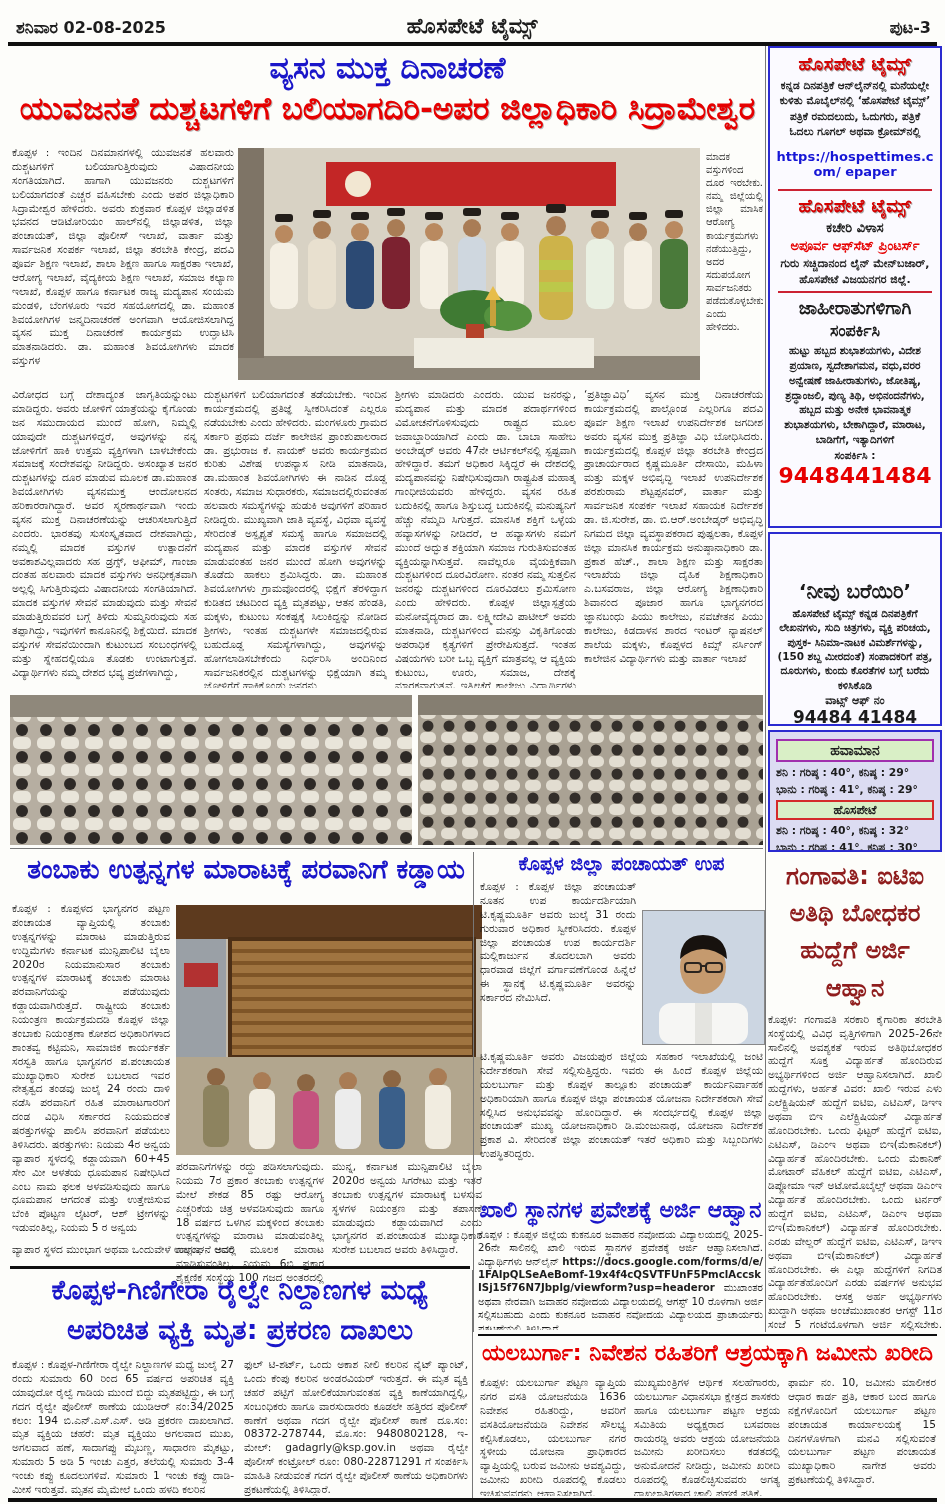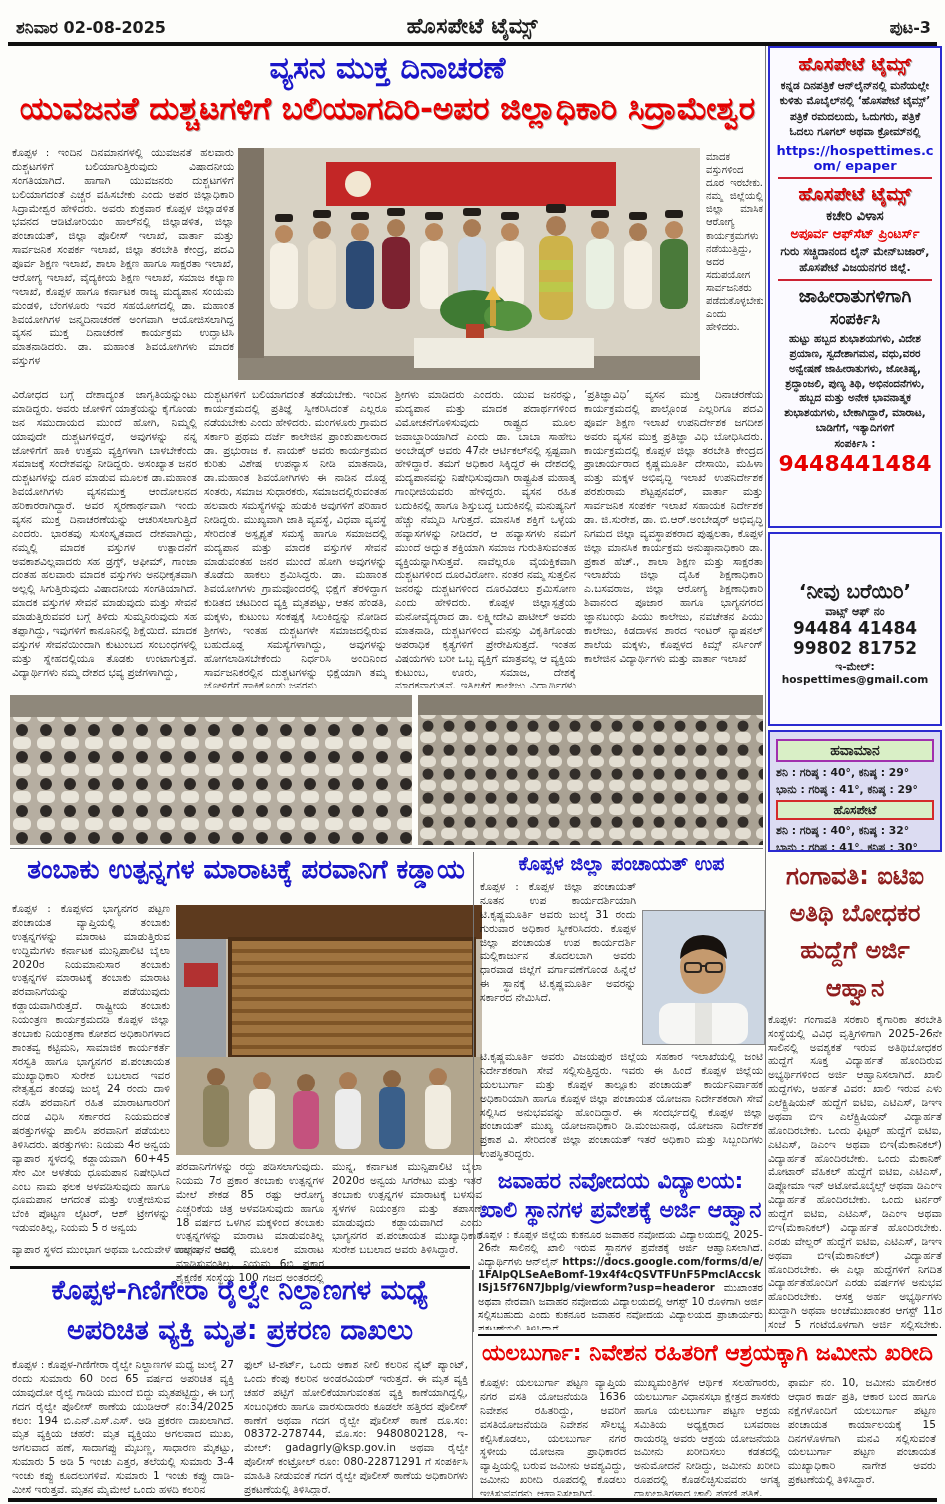--- a/index.html
+++ b/index.html
@@ -221,56 +221,56 @@
       <ellipse cx="60" cy="56" rx="23" ry="27" fill="#c59a6e"></ellipse>
       <path d="M37 48 Q38 24 60 24 Q83 24 84 48 Q72 38 60 38 Q48 38 37 48 Z" fill="#17120e"></path>
       <rect x="42" y="52" width="16" height="9" rx="3" fill="none" stroke="#2a241f" stroke-width="2"></rect>
       <rect x="63" y="52" width="16" height="9" rx="3" fill="none" stroke="#2a241f" stroke-width="2"></rect>
       <line x1="58" y1="55" x2="63" y2="55" stroke="#2a241f" stroke-width="2"></line>
     </svg>
   </div>
 
   <div class="abs t" style="left:480px;top:1050px;width:283px;height:114px;">ಟಿ.ಕೃಷ್ಣಮೂರ್ತಿ ಅವರು ವಿಜಯಪುರ ಜಿಲ್ಲೆಯ ಸಹಕಾರ ಇಲಾಖೆಯಲ್ಲಿ ಜಂಟಿ ನಿರ್ದೇಶಕರಾಗಿ ಸೇವೆ ಸಲ್ಲಿಸುತ್ತಿದ್ದರು. ಇವರು ಈ ಹಿಂದೆ ಕೊಪ್ಪಳ ಜಿಲ್ಲೆಯ ಯಲಬುರ್ಗಾ ಮತ್ತು ಕೊಪ್ಪಳ ತಾಲ್ಲೂಕು ಪಂಚಾಯತ್ ಕಾರ್ಯನಿರ್ವಾಹಕ ಅಧಿಕಾರಿಯಾಗಿ ಹಾಗೂ ಕೊಪ್ಪಳ ಜಿಲ್ಲಾ ಪಂಚಾಯತ ಯೋಜನಾ ನಿರ್ದೇಶಕರಾಗಿ ಸೇವೆ ಸಲ್ಲಿಸಿದ ಅನುಭವವನ್ನು ಹೊಂದಿದ್ದಾರೆ. ಈ ಸಂದರ್ಭದಲ್ಲಿ ಕೊಪ್ಪಳ ಜಿಲ್ಲಾ ಪಂಚಾಯತ್ ಮುಖ್ಯ ಯೋಜನಾಧಿಕಾರಿ ಡಿ.ಮಂಜುನಾಥ, ಯೋಜನಾ ನಿರ್ದೇಶಕ ಪ್ರಕಾಶ ವಿ. ಸೇರಿದಂತೆ ಜಿಲ್ಲಾ ಪಂಚಾಯತ್ ಇತರೆ ಅಧಿಕಾರಿ ಮತ್ತು ಸಿಬ್ಬಂದಿಗಳು ಉಪಸ್ಥಿತರಿದ್ದರು.</div>
 
-  <div class="abs hl blue" style="left:478px;top:1168px;width:285px;font-size:22px;">ಜವಾಹರ ನವೋದಯ ವಿದ್ಯಾಲಯ:</div>
   <div class="abs hl blue" style="left:478px;top:1197px;width:285px;font-size:22px;">ಖಾಲಿ ಸ್ಥಾನಗಳ ಪ್ರವೇಶಕ್ಕೆ ಅರ್ಜಿ ಆಹ್ವಾನ</div>
   <div class="abs t" style="left:478px;top:1228px;width:285px;height:102px;font-size:10.2px;">
     <span>ಕೊಪ್ಪಳ : ಕೊಪ್ಪಳ ಜಿಲ್ಲೆಯ ಕುಕನೂರ ಜವಾಹರ ನವೋದಯ ವಿದ್ಯಾಲಯದಲ್ಲಿ 2025-26ನೇ ಸಾಲಿನಲ್ಲಿ ಖಾಲಿ ಇರುವ ಸ್ಥಾನಗಳ ಪ್ರವೇಶಕ್ಕೆ ಅರ್ಜಿ ಆಹ್ವಾನಿಸಲಾಗಿದೆ. ವಿದ್ಯಾರ್ಥಿಗಳು ಆನ್‌ಲೈನ್ </span><span class="b" style="word-break:break-all;">https://docs.google.com/forms/d/e/1FAIpQLSeAeBomf-19x4f4cQSVTFUnF5PmclAccskISj15f76N7Jbplg/viewform?usp=headeror</span><span> ಮುಖಾಂತರ ಅಥವಾ ನೇರವಾಗಿ ಜವಾಹರ ನವೋದಯ ವಿದ್ಯಾಲಯದಲ್ಲಿ ಆಗಸ್ಟ್ 10 ರೊಳಗಾಗಿ ಅರ್ಜಿ ಸಲ್ಲಿಸಬಹುದು ಎಂದು ಕುಕನೂರ ಜವಾಹರ ನವೋದಯ ವಿದ್ಯಾಲಯದ ಪ್ರಾಚಾರ್ಯರು ಪ್ರಕಟಣೆಯಲ್ಲಿ ತಿಳಿಸಿದ್ದಾರೆ.</span>
   </div>
 
   <div class="abs rule" style="left:478px;top:1334px;width:459px;height:2px;"></div>
   <div class="abs grule" style="left:472px;top:1270px;width:1px;height:228px;"></div>
   <div class="abs hl red" style="left:478px;top:1340px;width:459px;font-size:22px;">ಯಲಬುರ್ಗಾ: ನಿವೇಶನ ರಹಿತರಿಗೆ ಆಶ್ರಯಕ್ಕಾಗಿ ಜಮೀನು ಖರೀದಿ</div>
   <div class="abs t" style="left:480px;top:1376px;width:146px;height:120px;">ಕೊಪ್ಪಳ: ಯಲಬುರ್ಗಾ ಪಟ್ಟಣ ವ್ಯಾಪ್ತಿಯ ನಗರ ವಸತಿ ಯೋಜನೆಯಡಿ 1636 ನಿವೇಶನ ರಹಿತರಿದ್ದು, ಅವರಿಗೆ ವಸತಿಯೋಜನೆಯಡಿ ನಿವೇಶನ ಸೌಲಭ್ಯ ಕಲ್ಪಿಸಿಕೊಡಲು, ಯಲಬುರ್ಗಾ ನಗರ ಸ್ಥಳೀಯ ಯೋಜನಾ ಪ್ರಾಧಿಕಾರದ ವ್ಯಾಪ್ತಿಯಲ್ಲಿ ಬರುವ ಜಮೀನು ಅವಶ್ಯವಿದ್ದು, ಜಮೀನು ಖರೀದಿ ರೂಪದಲ್ಲಿ ಕೊಡಲು ಇಚ್ಛಿಸುವವರನ್ನು ಆಹ್ವಾನಿಸಲಾಗಿದೆ.</div>
   <div class="abs t" style="left:634px;top:1376px;width:146px;height:120px;">ಮುಖ್ಯಮಂತ್ರಿಗಳ ಆರ್ಥಿಕ ಸಲಹೆಗಾರರು, ಯಲಬುರ್ಗಾ ವಿಧಾನಸಭಾ ಕ್ಷೇತ್ರದ ಶಾಸಕರು ಹಾಗೂ ಯಲಬುರ್ಗಾ ಪಟ್ಟಣ ಆಶ್ರಯ ಸಮಿತಿಯ ಅಧ್ಯಕ್ಷರಾದ ಬಸವರಾಜ ರಾಯರಡ್ಡಿ ಅವರು ಆಶ್ರಯ ಯೋಜನೆಯಡಿ ಜಮೀನು ಖರೀದಿಸಲು ಕಡತದಲ್ಲಿ ಅನುಮೋದನೆ ನೀಡಿದ್ದು, ಜಮೀನು ಖರೀದಿ ರೂಪದಲ್ಲಿ ಕೊಡಲಿಚ್ಛಿಸುವವರು ಅಗತ್ಯ ದಾಖಲಾತಿಗಳಾದ ಚಾಲ್ತಿ ಪಹಣಿ ಪತ್ರಿಕೆ,</div>
   <div class="abs t" style="left:788px;top:1376px;width:148px;height:120px;">ಫಾರ್ಮ ನಂ. 10, ಜಮೀನು ಮಾಲೀಕರ ಆಧಾರ ಕಾರ್ಡ ಪ್ರತಿ, ಆಕಾರ ಬಂದ ಹಾಗೂ ನಕ್ಷೆಗಳೊಂದಿಗೆ ಯಲಬುರ್ಗಾ ಪಟ್ಟಣ ಪಂಚಾಯತ ಕಾರ್ಯಾಲಯಕ್ಕೆ 15 ದಿನಗಳೊಳಗಾಗಿ ಮನವಿ ಸಲ್ಲಿಸುವಂತೆ ಯಲಬುರ್ಗಾ ಪಟ್ಟಣ ಪಂಚಾಯತ ಮುಖ್ಯಾಧಿಕಾರಿ ನಾಗೇಶ ಅವರು ಪ್ರಕಟಣೆಯಲ್ಲಿ ತಿಳಿಸಿದ್ದಾರೆ.</div>
 
   <div class="abs grule" style="left:765px;top:46px;width:1px;height:1286px;"></div>
 
   <div class="abs" style="left:768px;top:46px;width:174px;height:1286px;overflow:hidden;">
 
     <div class="box" style="height:482px;">
       <div class="logoText" style="font-size:18px;">ಹೊಸಪೇಟೆ ಟೈಮ್ಸ್</div>
       <div class="tc b" style="font-size:10.6px;line-height:1.45;margin-top:3px;">ಕನ್ನಡ ದಿನಪತ್ರಿಕೆ ಆನ್‌ಲೈನ್‌ನಲ್ಲಿ ಮನೆಯಲ್ಲೇ ಕುಳಿತು ಮೊಬೈಲ್‌ನಲ್ಲಿ ‘ಹೊಸಪೇಟೆ ಟೈಮ್ಸ್’ ಪತ್ರಿಕೆ ರಮದಲುದು, ಓದುಗರು, ಪತ್ರಿಕೆ ಓದಲು ಗೂಗಲ್ ಅಥವಾ ಕ್ರೋಮ್‌ನಲ್ಲಿ</div>
-      <div class="link" style="font-size:13px;margin:4px 0;">https://hospettimes.com/ epaper</div>
+      <div class="link" style="font-size:13px;margin:10px 0;">https://hospettimes.com/ epaper</div>
       <hr class="r">
       <div class="logoText" style="font-size:18px;">ಹೊಸಪೇಟೆ ಟೈಮ್ಸ್</div>
       <div class="tc b" style="font-size:13px;margin-top:3px;">ಕಚೇರಿ ವಿಳಾಸ</div>
       <div class="tc b red" style="font-size:13px;margin-top:2px;">ಅಪೂರ್ವ ಆಫ್‌ಸೆಟ್ ಪ್ರಿಂಟರ್ಸ್</div>
       <div class="tc b" style="font-size:11px;line-height:1.4;margin-top:2px;">ಗುರು ಸಚ್ಚಿದಾನಂದ ಲೈನ್ ಮೇನ್‌ಬಜಾರ್, ಹೊಸಪೇಟೆ ವಿಜಯನಗರ ಜಿಲ್ಲೆ.</div>
       <hr class="r">
       <div class="tc b" style="font-size:18px;">ಜಾಹೀರಾತುಗಳಿಗಾಗಿ</div>
       <div class="tc b" style="font-size:16px;margin-top:2px;">ಸಂಪರ್ಕಿಸಿ</div>
       <div class="tc b" style="font-size:10.4px;line-height:1.42;margin-top:3px;">ಹುಟ್ಟು ಹಬ್ಬದ ಶುಭಾಶಯಗಳು, ವಿದೇಶ ಪ್ರಯಾಣ, ಸ್ವದೇಶಾಗಮನ, ವಧು,ವರರ ಅನ್ವೇಷಣೆ ಜಾಹೀರಾತುಗಳು, ಜೋತಿಷ್ಯ, ಶ್ರದ್ಧಾಂಜಲಿ, ಪುಣ್ಯ ತಿಥಿ, ಅಭಿನಂದನೆಗಳು, ಹಬ್ಬದ ಮತ್ತು ಅನೇಕ ಭಾವನಾತ್ಮಕ ಶುಭಾಶಯಗಳು, ಬೇಕಾಗಿದ್ದಾರೆ, ಮಾರಾಟ, ಬಾಡಿಗೆಗೆ, ಇತ್ಯಾದಿಗಳಿಗೆ</div>
       <div class="tc b" style="font-size:10.6px;margin-top:2px;">ಸಂಪರ್ಕಿಸಿ :</div>
       <div class="tc b red" style="font-size:22px;margin-top:1px;">9448441484</div>
     </div>
 
     <div class="box" style="height:194px;margin-top:4px;">
       <div class="tc b" style="font-size:20px;margin-top:40px;">‘ನೀವು ಬರೆಯಿರಿ’</div>
+      <div class="tc b" style="font-size:10.4px;line-height:1.38;margin-top:3px;">ಹೊಸಪೇಟೆ ಟೈಮ್ಸ್ ಕನ್ನಡ ದಿನಪತ್ರಿಕೆಗೆ ಲೇಖನಗಳು, ಸುದಿ ಚಿತ್ರಗಳು, ವ್ಯಕ್ತಿ ಪರಿಚಯ, ಪುಸ್ತಕ- ಸಿನಿಮಾ-ನಾಟಕ ವಿಮರ್ಶೆಗಳನ್ನು,(150 ಶಬ್ದ ಮೀರದಂತೆ) ಸಂಪಾದಕರಿಗೆ ಪತ್ರ, ದೂರುಗಳು, ಕುಂದು ಕೊರತೆಗಳ ಬಗ್ಗೆ ಬರೆದು ಕಳಿಸಿಕೊಡಿ</div>
       <div class="tc b" style="font-size:11px;margin-top:2px;">ವಾಟ್ಸ್ ಆಫ್ ನಂ</div>
       <div class="tc b" style="font-size:17px;">94484 41484</div>
       <div class="tc b" style="font-size:17px;">99802 81752</div>
       <div class="tc b" style="font-size:10.6px;margin-top:2px;">ಇ-ಮೇಲ್: hospettimes@gmail.com</div>
     </div>
 
     <div class="box" style="height:122px;margin-top:4px;background:#dcdcf2;">
       <div class="wxhead">ಹವಾಮಾನ</div>
       <div class="wxrow">ಶನಿ : ಗರಿಷ್ಠ : 40°, ಕನಿಷ್ಠ : 29°</div>
       <div class="wxrow">ಭಾನು : ಗರಿಷ್ಠ : 41°, ಕನಿಷ್ಠ : 29°</div>

